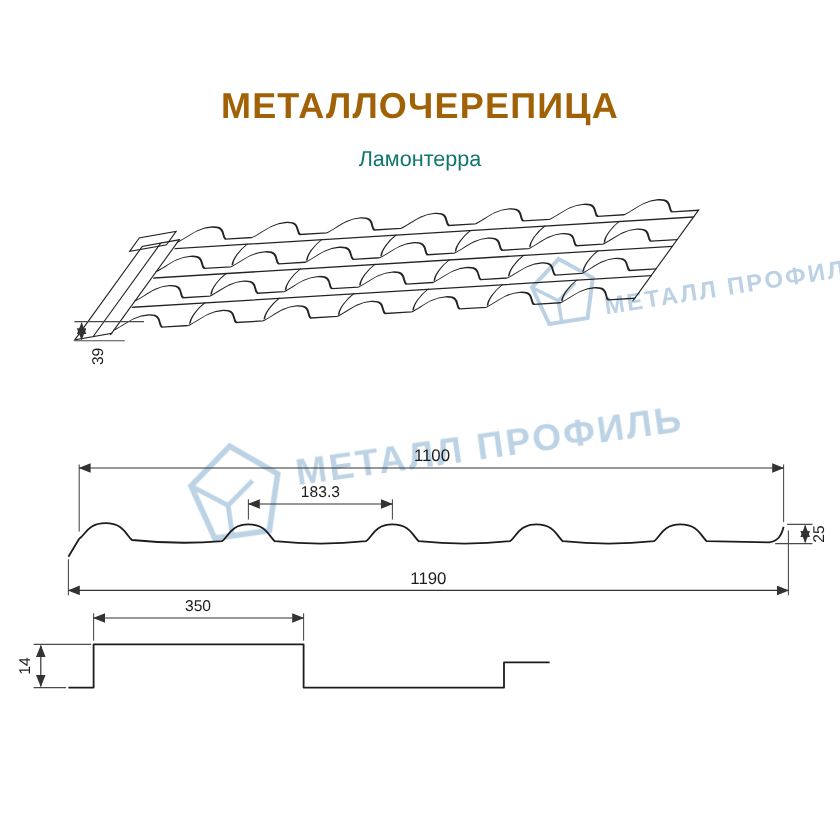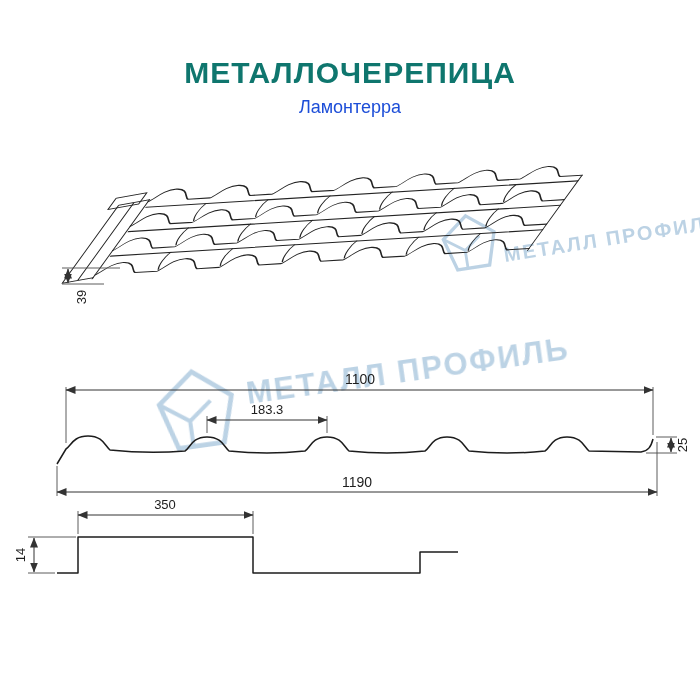--- a/index.html
+++ b/index.html
@@ -1,20 +1,20 @@
 <!DOCTYPE html>
 <html><head>
 <meta charset="utf-8">
 <style>
   html,body{margin:0;padding:0;background:#ffffff;}
   .page{position:relative;width:700px;height:700px;background:#ffffff;overflow:hidden;
         font-family:"Liberation Sans",sans-serif;}
   header{position:absolute;top:56px;left:0;width:100%;text-align:center;z-index:3;}
-  h1{margin:0;font-size:30px;font-weight:bold;letter-spacing:1px;color:#0f766e;}
-  .subtitle{margin-top:7px;font-size:18px;color:#1d4ed8;}
+  h1{margin:16px;font-size:30px;font-weight:bold;letter-spacing:1px;color:#a16207;}
+  .subtitle{margin-top:7px;font-size:18px;color:#0f766e;}
   svg{position:absolute;top:0;left:0;}
   svg text{font-family:"Liberation Sans",sans-serif;}
   .dim-label{font-size:13px;fill:#1d1d1d;}
   .dim-label-lg{font-size:14px;fill:#1d1d1d;}
   .wm-text{font-weight:bold;letter-spacing:2px;}
   .draw{stroke:#232323;fill:none;stroke-width:1.2;stroke-linecap:round;stroke-linejoin:round;}
   .draw-bold{stroke:#1c1c1c;fill:none;stroke-width:1.5;stroke-linejoin:round;}
   .ext{stroke:#4a4a4a;fill:none;stroke-width:0.9;}
   .dim{stroke:#333333;fill:none;stroke-width:1;}
 </style>

